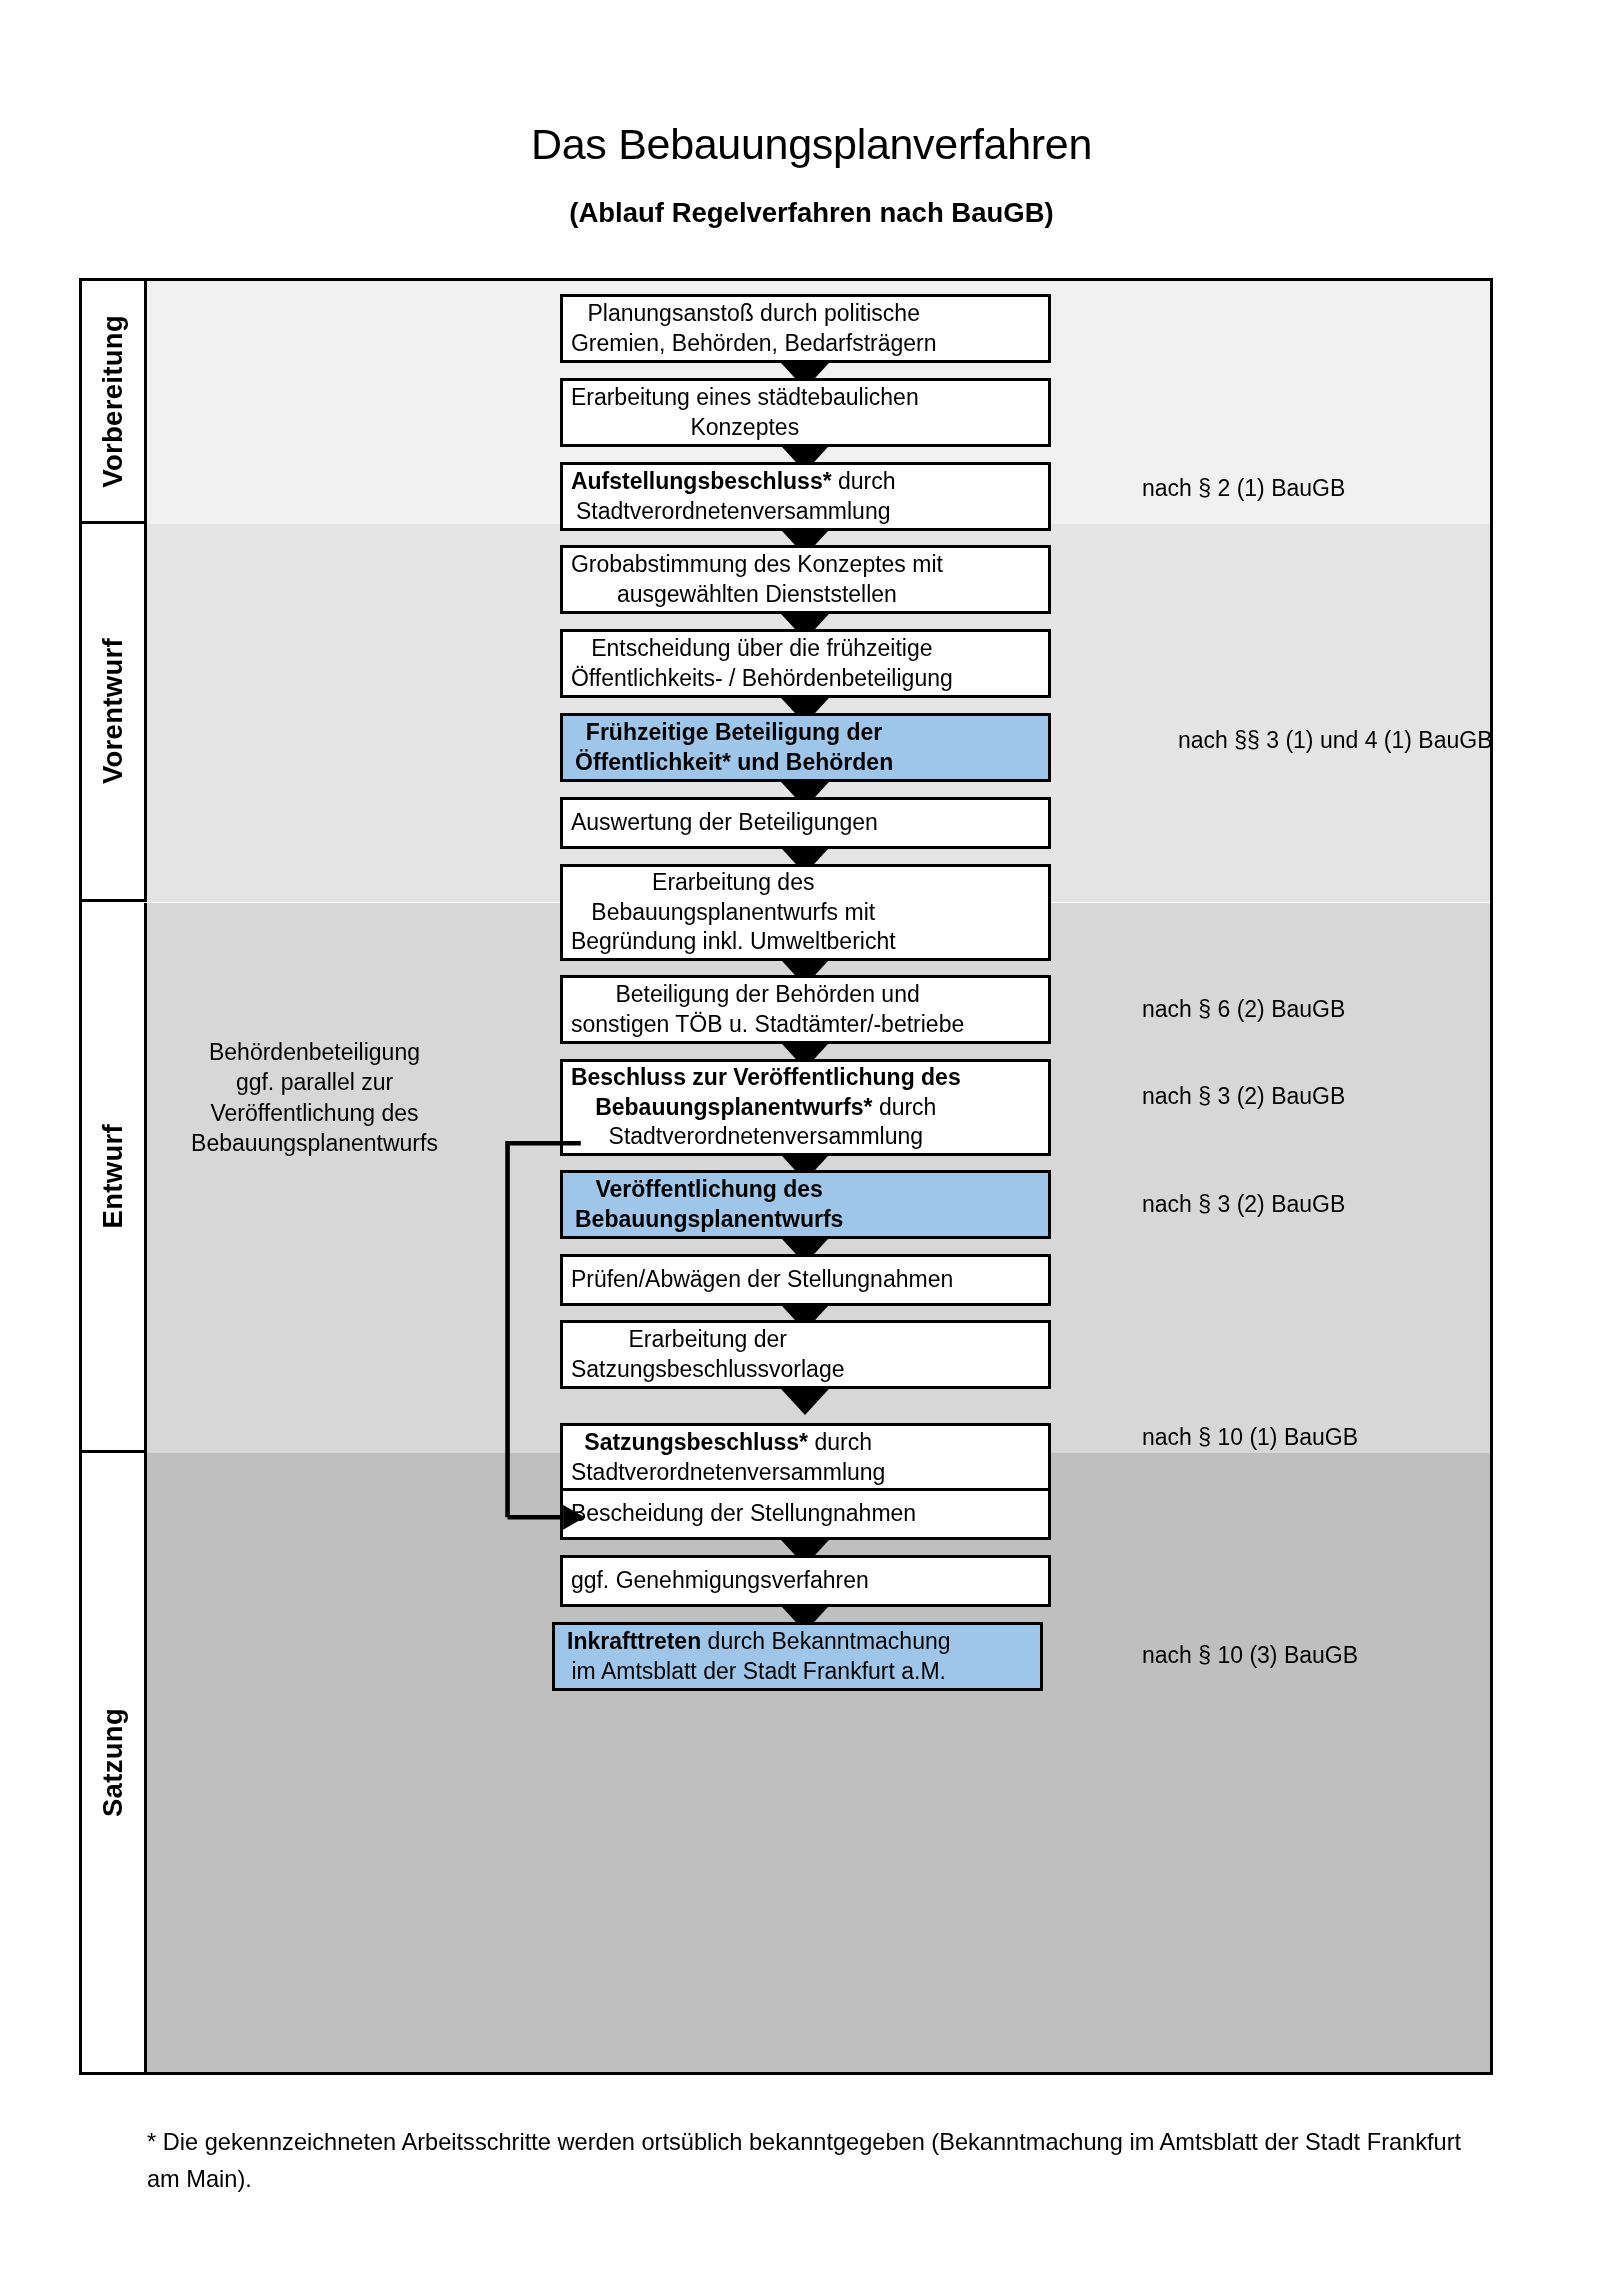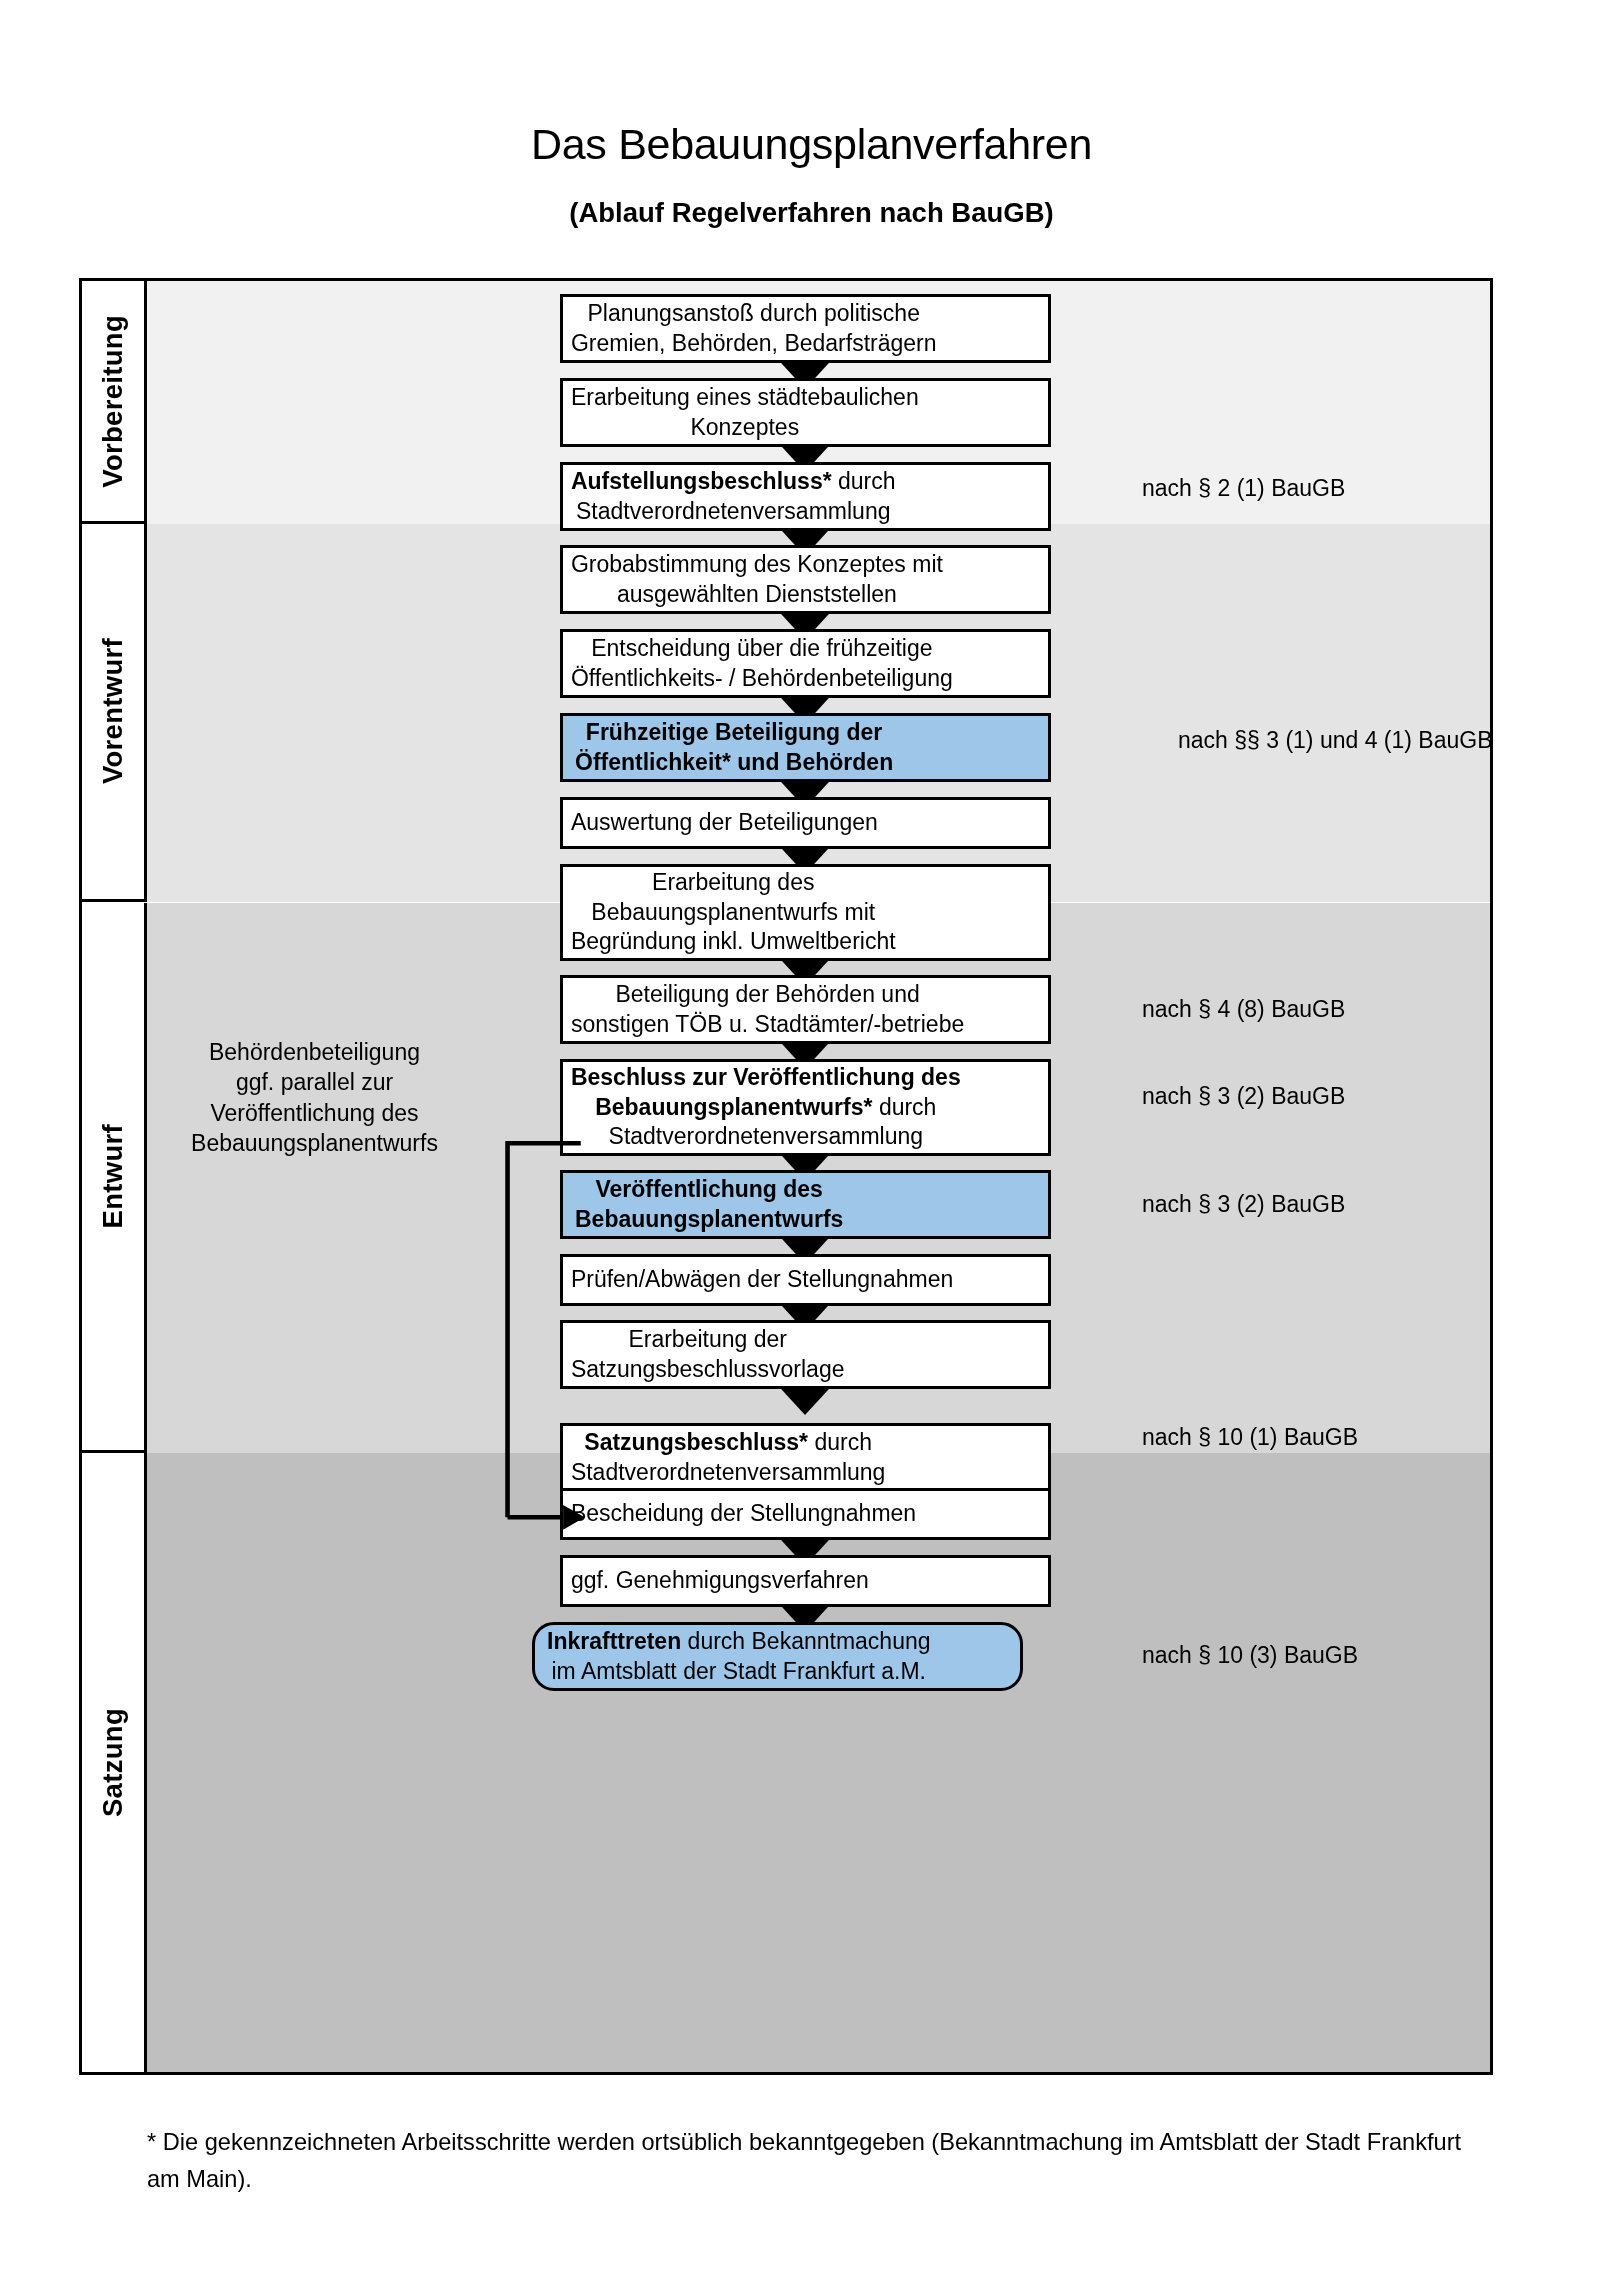--- a/index.html
+++ b/index.html
@@ -192,28 +192,28 @@
       </div>
       <div class="down-arrow" style="left: 689px; top: 1181px; border-top-width: 37px;"></div>
       <div class="flow-box" style="left: 478px; top: 1207px; height: 52px;">
         <div>Bescheidung der Stellungnahmen</div>
       </div>
       <div class="down-arrow" style="left: 689px; top: 1248px; border-top-width: 37px;"></div>
       <div class="flow-box" style="left: 478px; top: 1274px; height: 52px;">
         <div>ggf. Genehmigungsverfahren</div>
       </div>
       <div class="down-arrow" style="left: 689px; top: 1314px; border-top-width: 37px;"></div>
-      <div class="flow-box blue" style="left: 450px; top: 1341px; height: 69px; border-radius: 22px;">
+      <div class="flow-box blue" style="left: 470px; top: 1341px; height: 69px;">
         <div><b>Inkrafttreten</b> durch Bekanntmachung<br>im Amtsblatt der Stadt Frankfurt a.M.</div>
       </div>
     </div>
   <div id="notes-layer">
       <div class="legal-note" style="left: 1060px; top: 194px;">nach § 2 (1) BauGB</div>
       <div class="legal-note" style="left: 1060px; top: 446px; margin-left: 36px;">nach §§ 3 (1) und 4 (1) BauGB</div>
-      <div class="legal-note" style="left: 1060px; top: 715px;">nach § 4 (8) BauGB</div>
+      <div class="legal-note" style="left: 1060px; top: 715px;">nach § 6 (2) BauGB</div>
       <div class="legal-note" style="left: 1060px; top: 802px;">nach § 3 (2) BauGB</div>
       <div class="legal-note" style="left: 1060px; top: 910px;">nach § 3 (2) BauGB</div>
       <div class="legal-note" style="left: 1060px; top: 1143px;">nach § 10 (1) BauGB</div>
       <div class="legal-note" style="left: 1060px; top: 1361px;">nach § 10 (3) BauGB</div>
     </div>
 
   <div id="side-note" style="left: 92px; top: 756px;">
     <div>Behördenbeteiligung</div>
     <div>ggf. parallel zur</div>
     <div>Veröffentlichung des</div>

